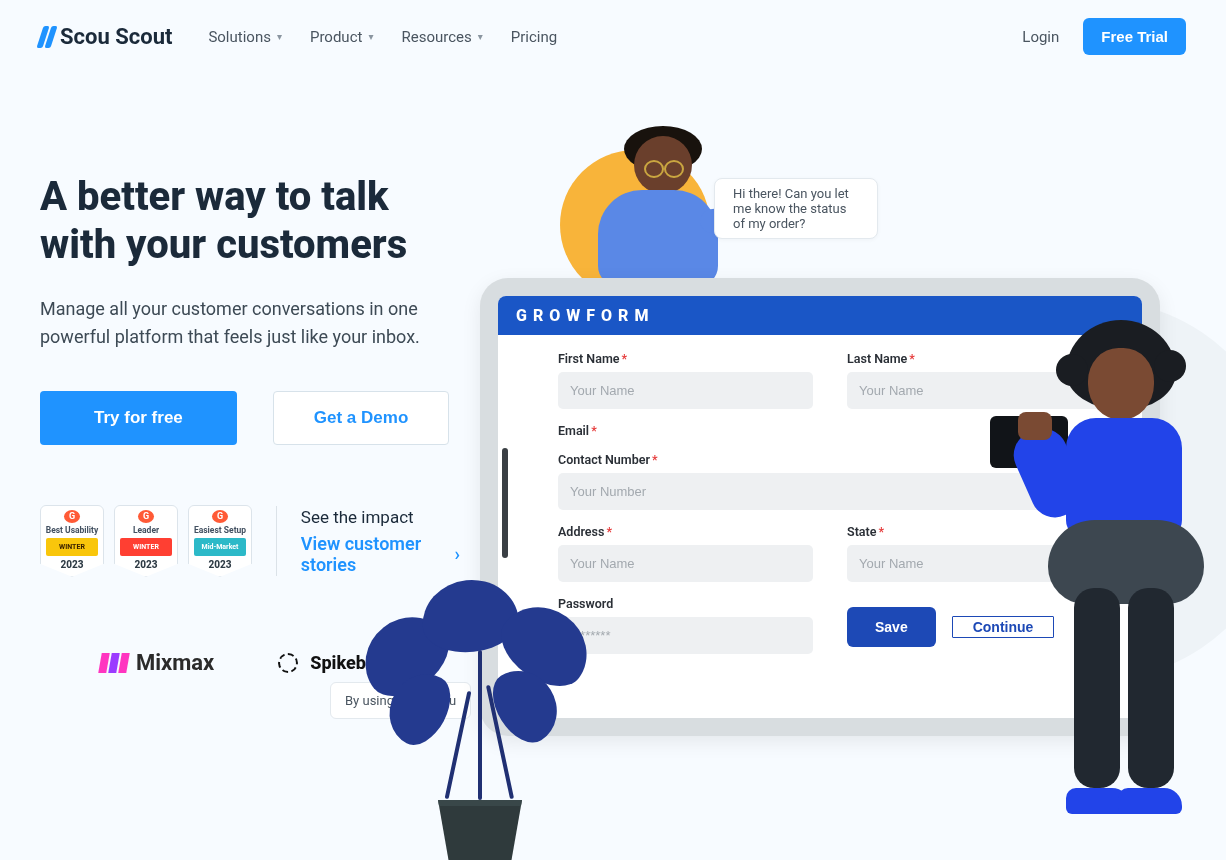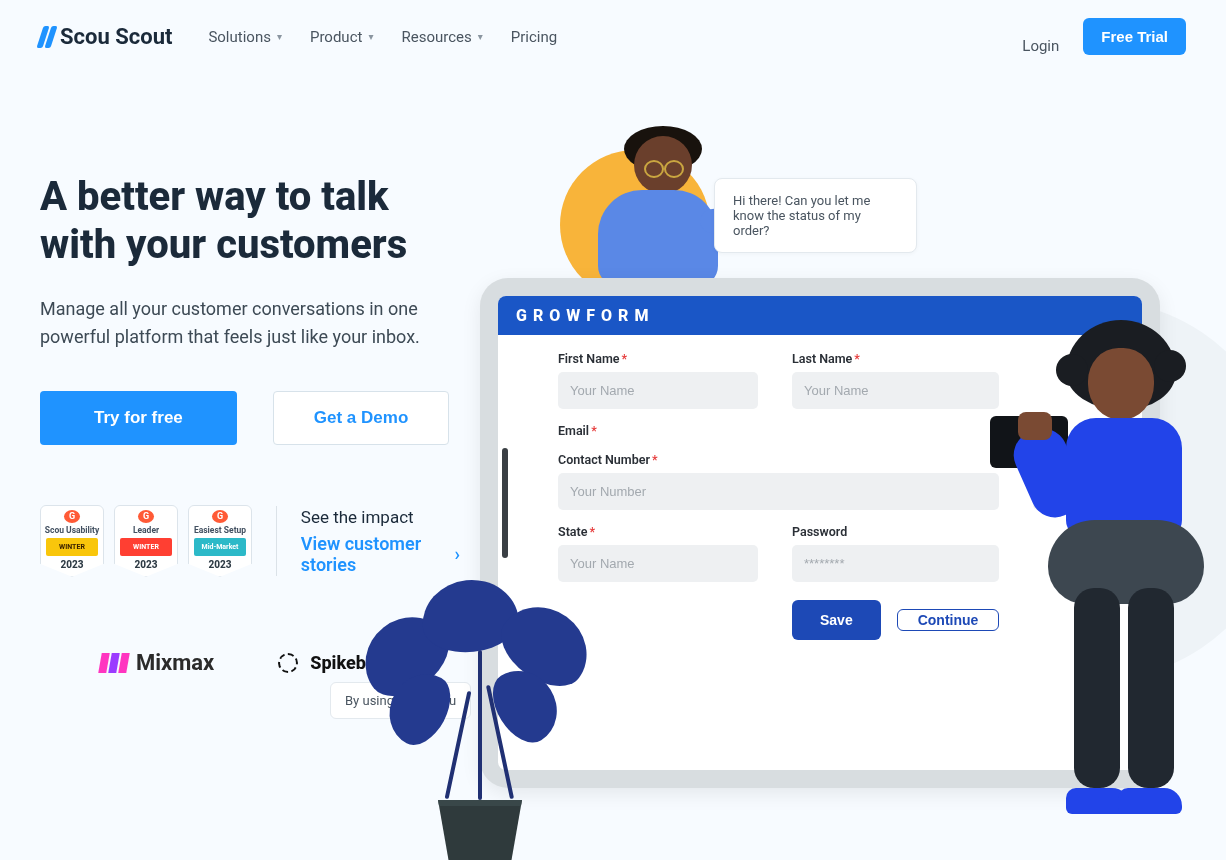--- a/index.html
+++ b/index.html
@@ -40,21 +40,21 @@
     background: #1f93ff;
     transform: skewX(-18deg);
     border-radius: 2px;
   }
   .nav { display: flex; gap: 28px; align-items: center; }
   .nav-item {
     display: flex; align-items: center; gap: 6px;
     font-size: 15px; color: #4a5560; cursor: pointer;
   }
   .chev { font-size: 10px; color: #8a95a0; }
-  .header-right { margin-left: auto; display: flex; gap: 24px; align-items: flex-end; }
+  .header-right { margin-left: auto; display: flex; gap: 24px; align-items: center; }
   .login-link { font-size: 15px; color: #4a5560; cursor: pointer; }
   .btn-primary-header {
     background: #1f93ff; color: #fff; border: none;
     padding: 10px 18px; border-radius: 6px; font-size: 15px; font-weight: 600; cursor: pointer;
   }
 
   
   .hero {
     padding: 100px 0 0 40px;
     width: 460px;
@@ -158,49 +158,49 @@
     position: absolute; left: 80px; top: 20px;
     width: 150px; height: 150px; border-radius: 50%; background: #f8b43a;
   }
   .person-top {
     position: absolute; left: 100px; top: 0;
     width: 150px; height: 170px;
   }
   .speech-card {
     position: absolute; left: 234px; top: 48px;
     background: #fff; border: 1px solid #e3e9ee; border-radius: 8px;
-    padding: 14px 18px; width: 203px; font-size: 13px; color: #4a5560;
+    padding: 7px 18px; width: 164px; font-size: 13px; color: #4a5560;
     box-shadow: 0 1px 4px rgba(0,0,0,.04);
   }
 
   
   .device {
     position: absolute; left: 0; top: 148px;
-    width: 680px; height: 510px;
+    width: 680px; height: 458px;
     background: #d8dde0;
     border-radius: 28px;
     padding: 18px;
     box-shadow: 0 6px 20px rgba(0,0,0,.08);
   }
   .device::before {
     content: ""; position: absolute; left: 22px; top: 170px; width: 6px; height: 110px;
     background: #3a3f44; border-radius: 3px;
   }
   .device-screen {
     background: #fff; width: 100%; height: 100%; border-radius: 8px; overflow: hidden;
     display: flex; flex-direction: column;
   }
   .form-header {
     background: #1a56c6; color: #fff; padding: 10px 18px;
     font-weight: 800; letter-spacing: 6px; font-size: 16px;
   }
   .form-body {
     padding: 16px 40px 20px 60px;
     display: grid;
-    grid-template-columns: 1fr 1fr 1fr;
+    grid-template-columns: 1fr 1fr;
     column-gap: 34px;
     row-gap: 14px;
     align-content: start;
   }
   .field { display: flex; flex-direction: column; gap: 6px; }
   .field.span2 { grid-column: 1 / span 2; }
   .flabel { font-size: 12.5px; color: #2a2f36; font-weight: 600; }
   .req { color: #e63b3b; margin-left: 2px; }
   .finput {
     background: #eef0f2; border: none; border-radius: 5px;
@@ -208,21 +208,21 @@
   }
   .finput::placeholder { color: #a3a9af; }
   .form-actions {
     grid-column: 2; display: flex; gap: 16px; justify-content: flex-start; align-items: center; margin-top: 4px;
   }
   .btn-save {
     background: #1d49b6; color: #fff; border: none; border-radius: 6px;
     padding: 12px 28px; font-size: 14px; font-weight: 600; cursor: pointer;
   }
   .btn-continue {
-    background: #fff; color: #1d49b6; border: 1.5px solid #1d49b6; border-radius: 6px;
+    background: #fff; color: #1d49b6; border: 1.5px solid #1d49b6; border-radius: 1px;
     padding: 2px 20px; font-size: 14px; font-weight: 600; cursor: pointer;
   }
 
   
   .bubble {
     position: absolute; left: 330px; top: 682px;
     background: #fff; border: 1px solid #e3e9ee; border-radius: 6px;
     padding: 10px 14px; font-size: 13px; color: #4a5560; z-index: 9;
   }
 
@@ -370,21 +370,21 @@
   <p>Manage all your customer conversations in one powerful platform that feels just like your inbox.</p>
   <div class="cta-row">
     <button class="btn-try">Try for free</button>
     <button class="btn-demo">Get a Demo</button>
   </div>
 
   <div class="impact-row">
     <div class="badges">
       <div class="badge">
         <div class="g2">G</div>
-        <div class="bt">Scou Usability</div>
+        <div class="bt">Best Usability</div>
         <div class="strip yellow">WINTER</div>
         <div class="yr">2023</div>
       </div>
       <div class="badge">
         <div class="g2">G</div>
         <div class="bt">Leader</div>
         <div class="strip red">WINTER</div>
         <div class="yr">2023</div>
       </div>
       <div class="badge">

